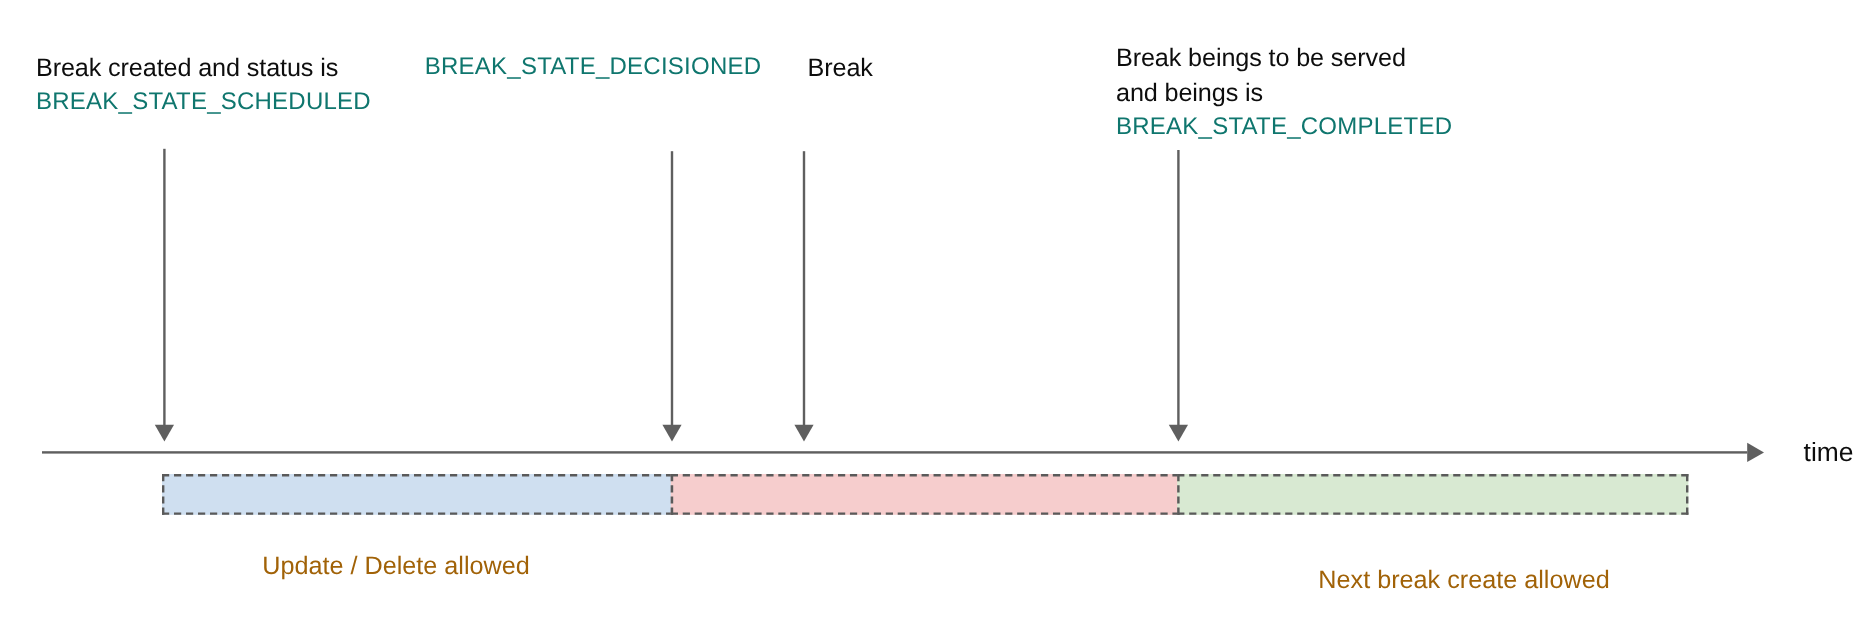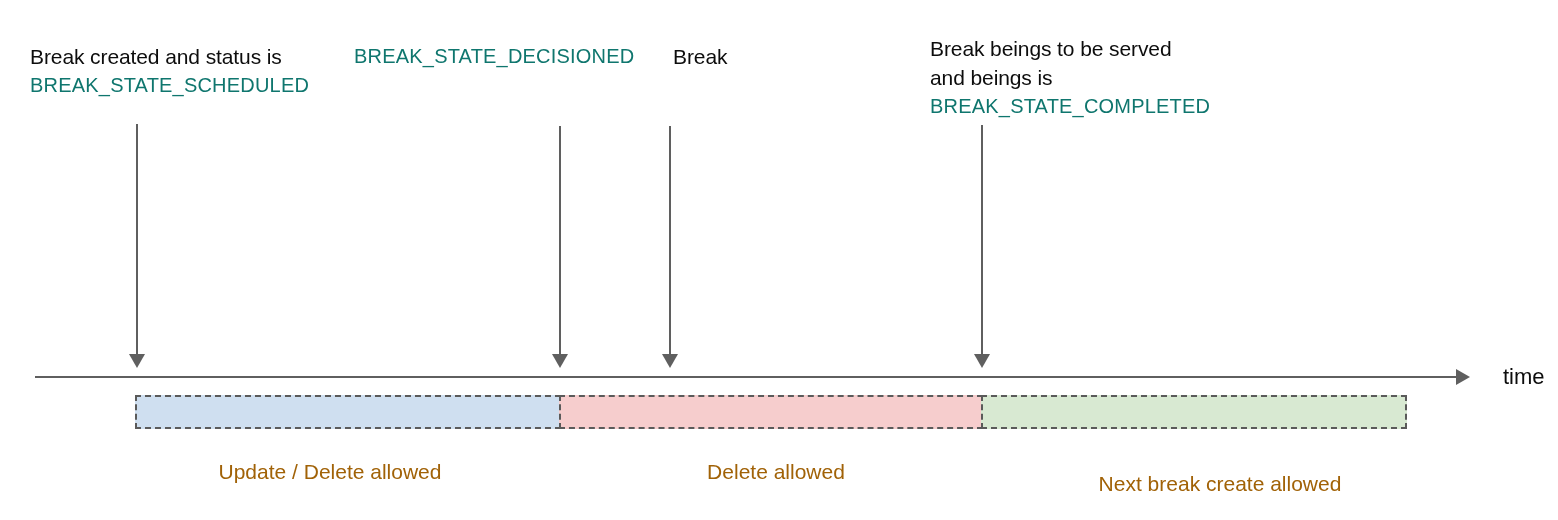--- a/index.html
+++ b/index.html
@@ -131,16 +131,15 @@
 
   <div class="axis-line" style="left:35px; top:376px; width:1421px;"></div>
   <div class="axis-head" style="left:1456px; top:369px;"></div>
   <div class="axis-label" style="left:1483px; top:366px;">time</div>
 
   <div class="bar" style="left:135px; top:395px; width:426px; background:#cfdff0;"></div>
   <div class="bar" style="left:559px; top:395px; width:424px; background:#f6cdcd;"></div>
   <div class="bar" style="left:981px; top:395px; width:426px; background:#d8e9d2;"></div>
 
   <div class="caption" style="left:330px; top:460px;">Update / Delete allowed</div>
-  <div class="caption" style="left:776px; top:460px;">Delete allowed</div>
   <div class="caption" style="left:1220px; top:460px;margin-top:12px;">Next break create allowed</div>
 
 </div>
 
 </body></html>

